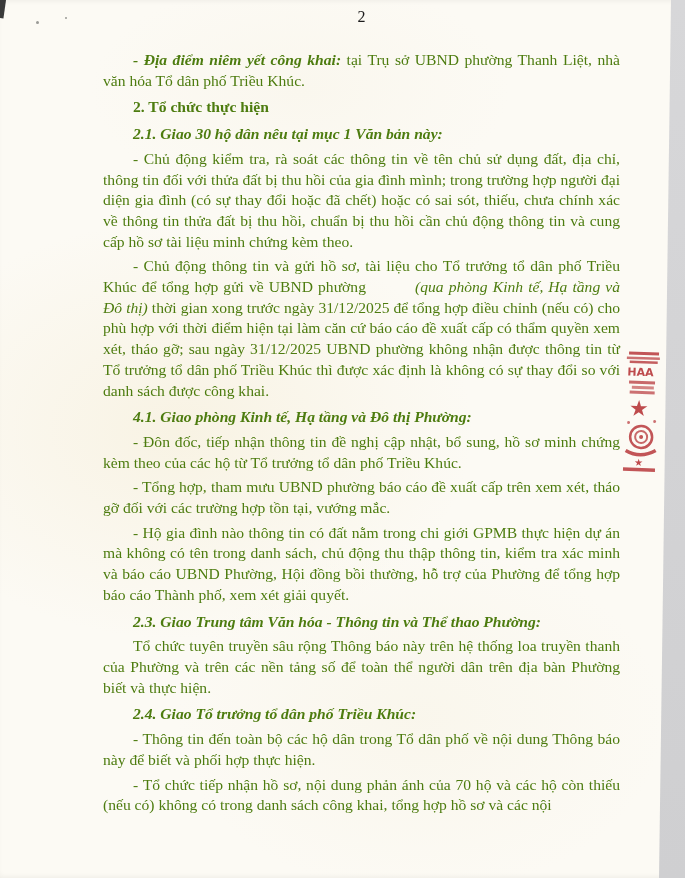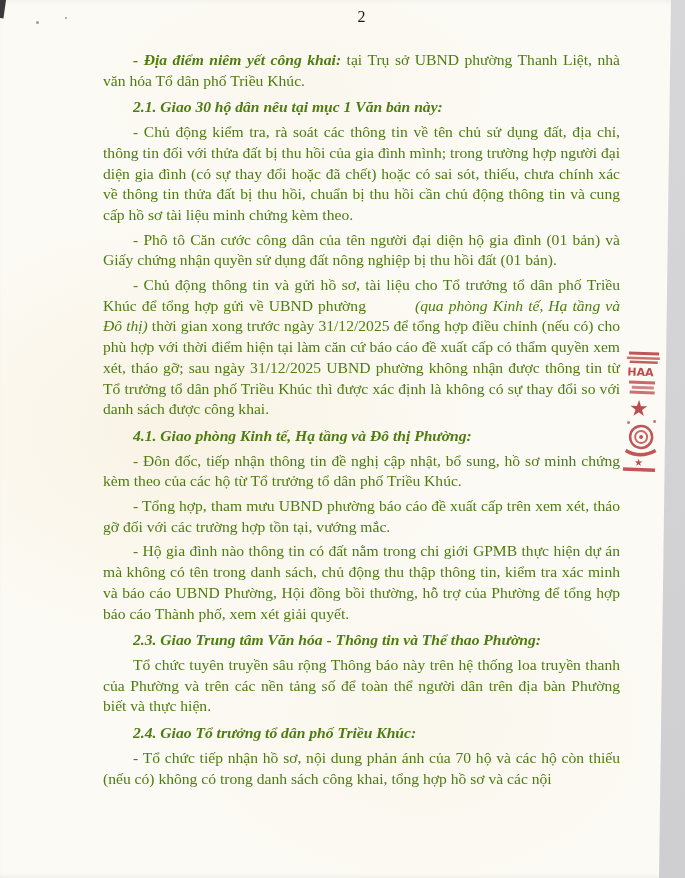--- a/index.html
+++ b/index.html
@@ -79,43 +79,44 @@
   <div class="corner-sliver"></div>
   <div class="speck s1"></div>
   <div class="speck s2"></div>
 
   <div class="page-number">2</div>
 
   <div class="text-block">
 
     <p><span class="bi">- Địa điểm niêm yết công khai:</span><span> tại Trụ sở UBND phường Thanh Liệt, nhà văn hóa Tổ dân phố Triều Khúc.</span></p>
 
+    <p class="hd b">2. Tổ chức thực hiện</p>
 
     <p class="hd bi">2.1. Giao 30 hộ dân nêu tại mục 1 Văn bản này:</p>
 
     <p>- Chủ động kiểm tra, rà soát các thông tin về tên chủ sử dụng đất, địa chỉ, thông tin đối với thửa đất bị thu hồi của gia đình mình; trong trường hợp người đại diện gia đình (có sự thay đổi hoặc đã chết) hoặc có sai sót, thiếu, chưa chính xác về thông tin thửa đất bị thu hồi, chuẩn bị thu hồi cần chủ động thông tin và cung cấp hồ sơ tài liệu minh chứng kèm theo.</p>
 
-    <p>- Phô tô Căn cước công dân của tên người đại diện hộ gia đình (01 bản) và Giấy chứng nhận quyền sử dụng đất nông nghiệp bị thu hồi đất (01 bản).</p>
 
     <p><span>- Chủ động thông tin và gửi hồ sơ, tài liệu cho Tổ trưởng tổ dân phố Triều Khúc để tổng hợp gửi về UBND phường </span><span class="i">(qua phòng Kinh tế, Hạ tầng và Đô thị)</span><span> thời gian xong trước ngày 31/12/2025 để tổng hợp điều chỉnh (nếu có) cho phù hợp với thời điểm hiện tại làm căn cứ báo cáo đề xuất cấp có thẩm quyền xem xét, tháo gỡ; sau ngày 31/12/2025 UBND phường không nhận được thông tin từ Tổ trưởng tổ dân phố Triều Khúc thì được xác định là không có sự thay đổi so với danh sách được công khai.</span></p>
 
     <p class="hd bi">4.1. Giao phòng Kinh tế, Hạ tầng và Đô thị Phường:</p>
 
     <p>- Đôn đốc, tiếp nhận thông tin đề nghị cập nhật, bổ sung, hồ sơ minh chứng kèm theo của các hộ từ Tổ trưởng tổ dân phố Triều Khúc.</p>
 
     <p>- Tổng hợp, tham mưu UBND phường báo cáo đề xuất cấp trên xem xét, tháo gỡ đối với các trường hợp tồn tại, vướng mắc.</p>
 
     <p>- Hộ gia đình nào thông tin có đất nằm trong chi giới GPMB thực hiện dự án mà không có tên trong danh sách, chủ động thu thập thông tin, kiểm tra xác minh và báo cáo UBND Phường, Hội đồng bồi thường, hỗ trợ của Phường để tổng hợp báo cáo Thành phố, xem xét giải quyết.</p>
 
     <p class="hd bi">2.3. Giao Trung tâm Văn hóa - Thông tin và Thể thao Phường:</p>
 
     <p>Tổ chức tuyên truyền sâu rộng Thông báo này trên hệ thống loa truyền thanh của Phường và trên các nền tảng số để toàn thể người dân trên địa bàn Phường biết và thực hiện.</p>
 
     <p class="hd bi">2.4. Giao Tổ trưởng tổ dân phố Triều Khúc:</p>
 
+    <p>- Thông tin đến toàn bộ các hộ dân trong Tổ dân phố về nội dung Thông báo này để biết và phối hợp thực hiện.</p>
 
     <p>- Tổ chức tiếp nhận hồ sơ, nội dung phản ánh của 70 hộ và các hộ còn thiếu (nếu có) không có trong danh sách công khai, tổng hợp hồ sơ và các nội</p>
 
   </div>
 
   <svg class="stamp" viewBox="0 0 46 122" xmlns="http://www.w3.org/2000/svg">
     <g fill="#b2282c" stroke="#b2282c">
 
       <rect x="8" y="1" width="30" height="3" stroke="none" opacity="0.85"></rect>
       <rect x="6" y="6" width="33" height="2.5" stroke="none" opacity="0.7"></rect>

